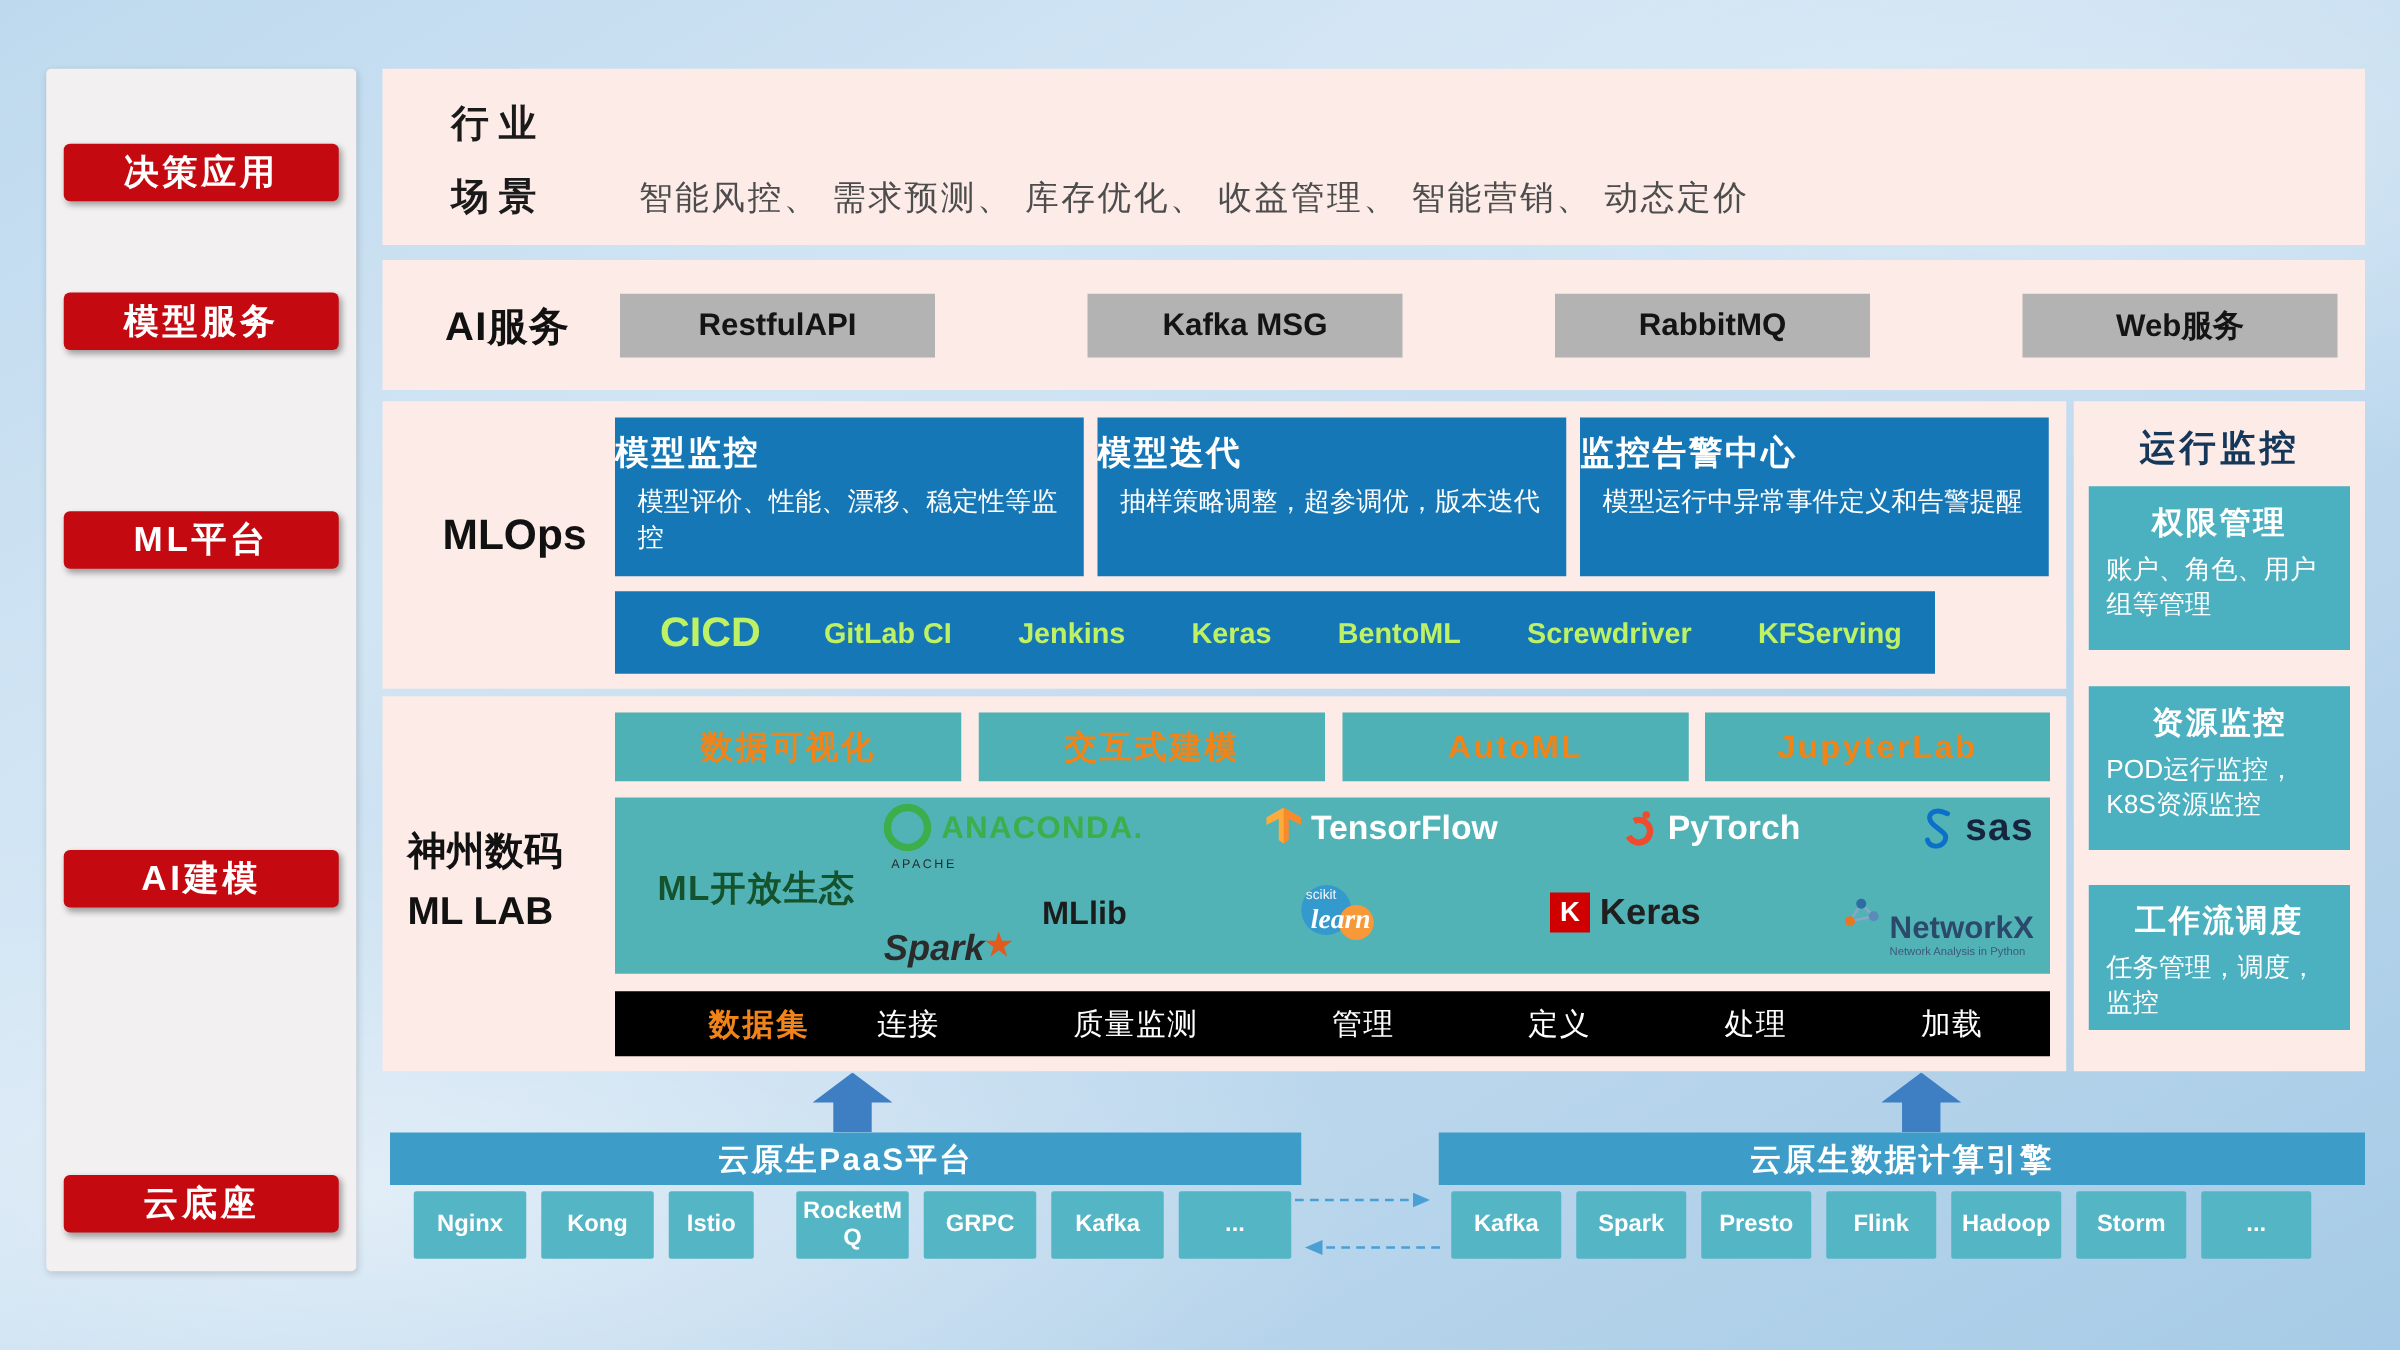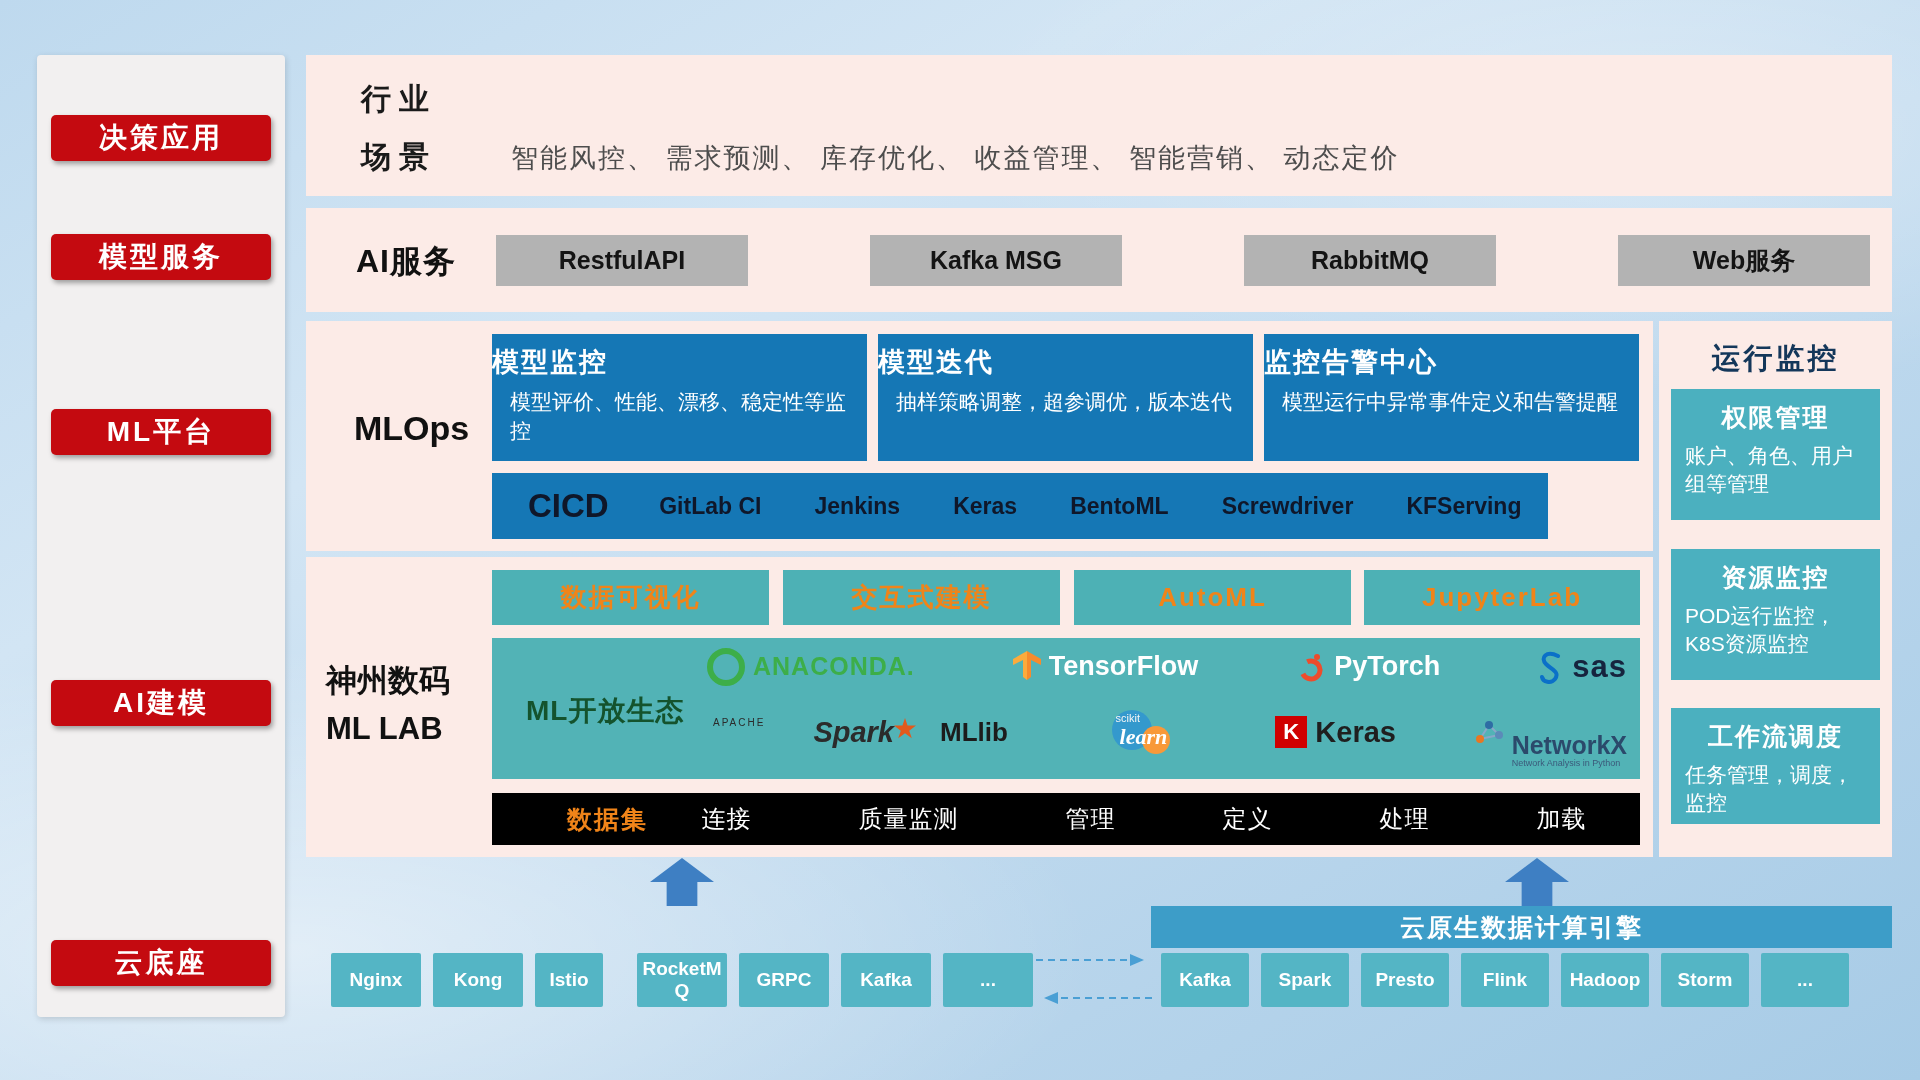--- a/index.html
+++ b/index.html
@@ -24,39 +24,39 @@
   .row2{left:306px;top:208px;width:1586px;height:104px;}
   .ai-label{position:absolute;left:50px;top:32px;font-size:32px;font-weight:bold;color:#111;letter-spacing:1px;}
   .svc-btn{position:absolute;top:27px;width:252px;height:51px;background:#b3b3b3;color:#141414;
     font-size:25px;font-weight:bold;display:flex;align-items:center;justify-content:center;}
   
   .row3{left:306px;top:321px;width:1347px;height:230px;}
   .mlops-label{position:absolute;left:48px;top:88px;font-size:34px;font-weight:bold;color:#111;}
   .ml-card{position:absolute;top:13px;height:127px;width:375px;background:#1577b5;color:#fff;}
   .ml-card-title{text-align:left;font-size:27px;font-weight:bold;margin-top:10px;letter-spacing:2px;}
   .ml-card-desc{font-size:21px;margin:7px 18px 0;line-height:1.4;}
-  .cicd-bar{position:absolute;left:186px;top:152px;width:1056px;height:66px;background:#1577b5;display:flex;align-items:center;color:#0f172a;}
+  .cicd-bar{position:absolute;left:186px;top:152px;width:1056px;height:66px;background:#1577b5;display:flex;align-items:center;color:#bef264;}
   .cicd-label{font-size:33px;font-weight:bold;margin:0 24px 0 36px;}
   .cicd-tools{flex:1;display:flex;justify-content:space-around;align-items:center;}
   .cicd-tool{font-size:23px;font-weight:600;}
   
   .row4{left:306px;top:557px;width:1347px;height:300px;}
   .mllab-label{position:absolute;left:20px;top:100px;width:165px;font-size:31px;font-weight:bold;line-height:1.55;color:#111;}
   .feat-btn{position:absolute;top:13px;height:55px;background:#4db1b5;color:#f08419;font-size:26px;font-weight:bold;
     display:flex;align-items:center;justify-content:center;letter-spacing:2px;}
   .eco-box{position:absolute;left:186px;top:81px;width:1148px;height:141px;background:#52b3b6;}
   .eco-label{position:absolute;left:34px;top:54px;font-size:28px;font-weight:bold;color:#14532d;letter-spacing:1px;}
   .eco-logos{position:absolute;left:215px;top:0;width:920px;height:100%;display:flex;flex-direction:column;justify-content:space-evenly;}
   .eco-row{display:flex;align-items:center;justify-content:space-between;}
   .logo{display:flex;align-items:center;gap:8px;}
   .ana-ring{display:inline-block;width:26px;height:26px;border:6px solid #3dae49;border-radius:50%;}
   .ana-text{color:#3dae49;font-weight:bold;font-size:25px;letter-spacing:1px;}
   .tf-text,.pt-text{color:#fff;font-weight:bold;font-size:27px;}
   .sas-text{color:#16243e;font-weight:bold;font-size:31px;letter-spacing:1px;}
-  .spark-col{display:flex;flex-direction:row;line-height:1;gap:48px;}
+  .spark-col{display:flex;flex-direction:column;line-height:1;gap:48px;}
   .apache-text{font-size:10px;color:#2b2b2b;letter-spacing:2px;margin-left:6px;}
   .spark-row{display:flex;align-items:flex-start;}
   .spark-text{font-size:29px;font-weight:bold;font-style:italic;color:#2b2b2b;}
   .mllib-text{font-size:26px;font-weight:bold;color:#1c1c1c;margin-left:16px;}
   .scikit-wrap{position:relative;width:112px;height:48px;}
   .sk-blue{position:absolute;left:26px;top:2px;width:40px;height:40px;border-radius:50%;background:#3499cd;}
   .sk-orange{position:absolute;left:56px;top:18px;width:28px;height:28px;border-radius:50%;background:#f89939;}
   .sk-scikit{position:absolute;left:30px;top:4px;font-size:11px;color:#f5f5f5;}
   .sk-learn{position:absolute;left:34px;top:16px;font-family:"Liberation Serif","DejaVu Serif",serif;font-style:italic;font-weight:bold;font-size:22px;color:#fff;}
   .keras-sq{width:32px;height:32px;background:#d00000;color:#fff;display:flex;align-items:center;justify-content:center;font-size:22px;font-weight:bold;}
@@ -249,20 +249,21 @@
     </div>
     <div class="mon-card" style="top:387px;height:116px">
       <div class="mon-card-title">工作流调度</div>
       <div class="mon-card-desc">任务管理，调度，监控</div>
     </div>
   </div>
 
   <div class="up-arrow" style="left:650px;top:858px"></div>
   <div class="up-arrow" style="left:1505px;top:858px"></div>
 
+  <div class="cloud-bar" style="left:312px;width:729px">云原生PaaS平台</div>
   <div class="cloud-bar" style="left:1151px;width:741px">云原生数据计算引擎</div>
 
   <div class="cloud-btn" style="left:331px;width:90px">Nginx</div>
   <div class="cloud-btn" style="left:433px;width:90px">Kong</div>
   <div class="cloud-btn" style="left:535px;width:68px">Istio</div>
   <div class="cloud-btn" style="left:637px;width:90px">RocketMQ</div>
   <div class="cloud-btn" style="left:739px;width:90px">GRPC</div>
   <div class="cloud-btn" style="left:841px;width:90px">Kafka</div>
   <div class="cloud-btn" style="left:943px;width:90px">...</div>
 

